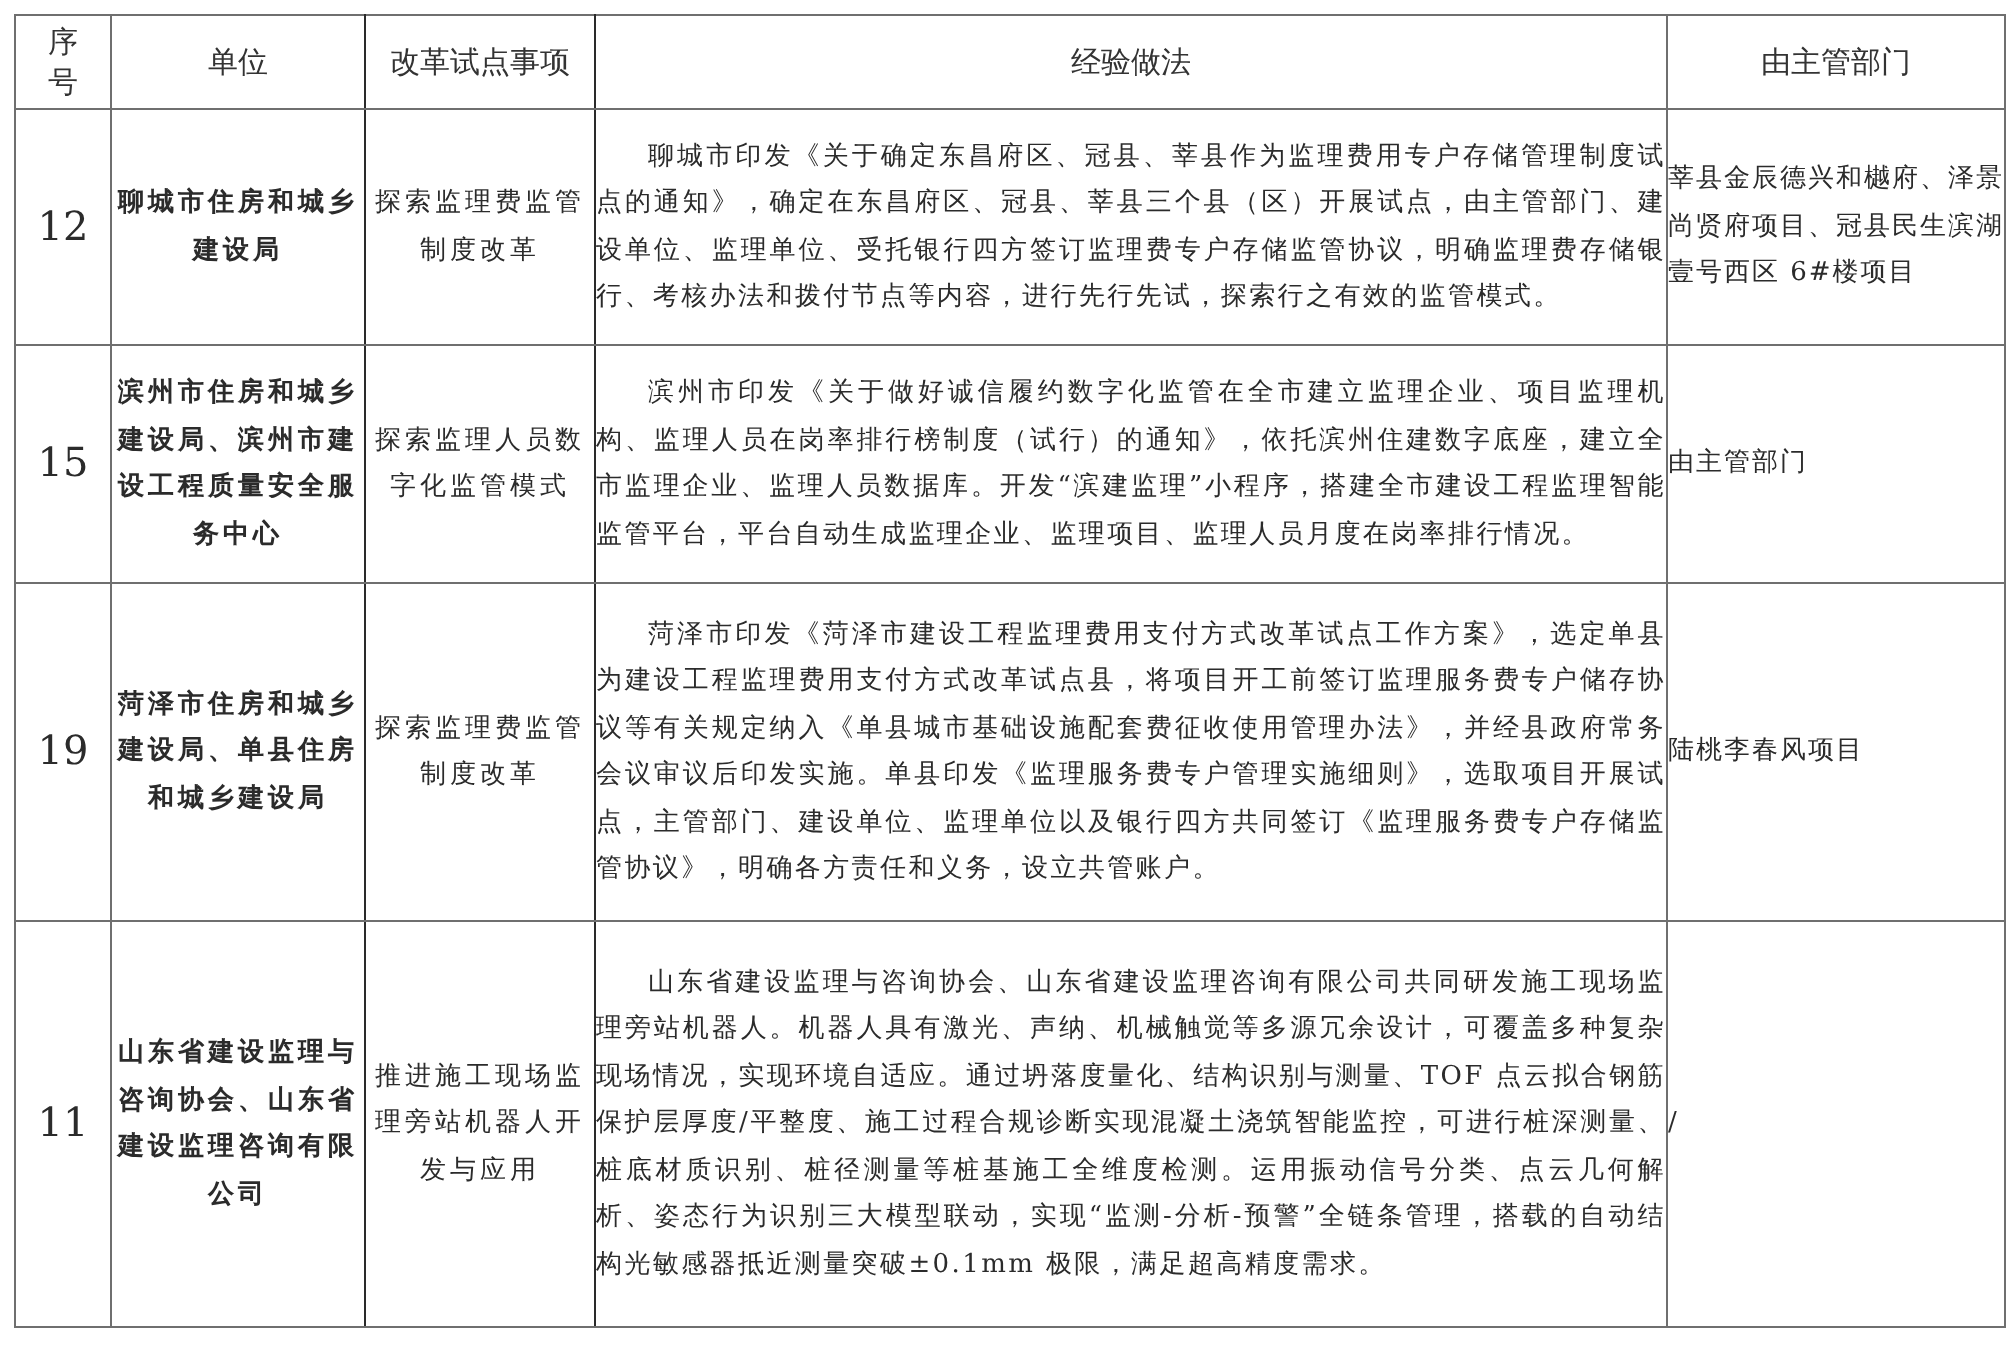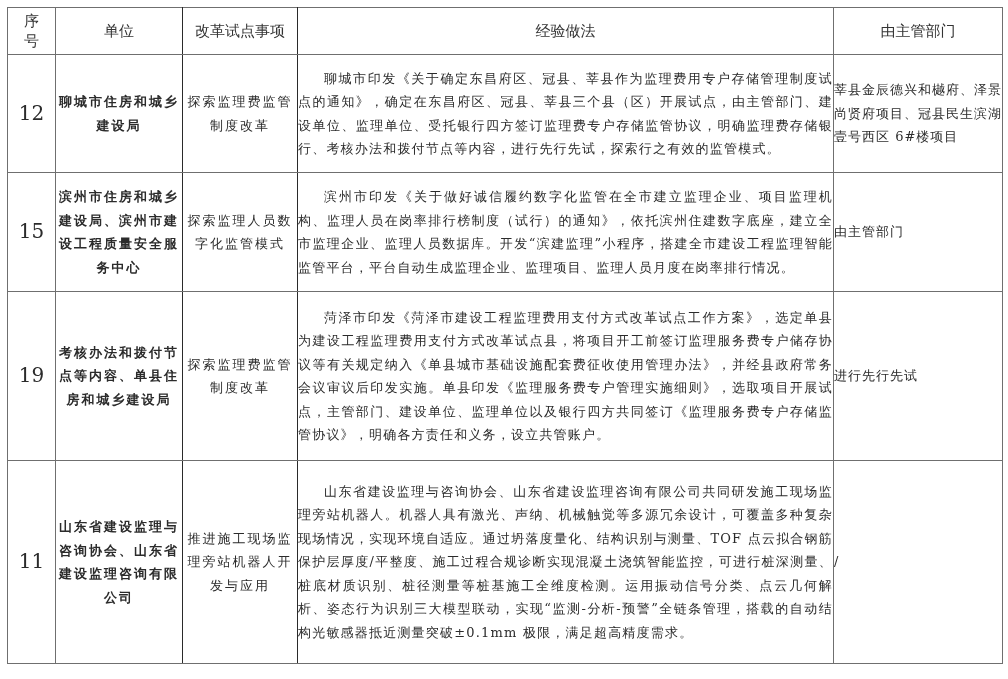--- a/index.html
+++ b/index.html
@@ -54,26 +54,26 @@
       <td class="num">15</td>
       <td class="unit">滨州市住房和城乡建设局、滨州市建设工程质量安全服务中心</td>
       <td class="item">探索监理人员数字化监管模式</td>
       <td class="exp">
           <div class="para">滨州市印发《关于做好诚信履约数字化监管在全市建立监理企业、项目监理机构、监理人员在岗率排行榜制度（试行）的通知》，依托滨州住建数字底座，建立全市监理企业、监理人员数据库。开发“滨建监理”小程序，搭建全市建设工程监理智能监管平台，平台自动生成监理企业、监理项目、监理人员月度在岗率排行情况。</div>
         </td>
       <td class="proj">由主管部门</td>
     </tr>
     <tr style="height:169px">
       <td class="num">19</td>
-      <td class="unit">考核办法和拨付节点等内容、单县住房和城乡建设局</td>
+      <td class="unit">菏泽市住房和城乡建设局、单县住房和城乡建设局</td>
       <td class="item">探索监理费监管制度改革</td>
       <td class="exp">
           <div class="para">菏泽市印发《菏泽市建设工程监理费用支付方式改革试点工作方案》，选定单县为建设工程监理费用支付方式改革试点县，将项目开工前签订监理服务费专户储存协议等有关规定纳入《单县城市基础设施配套费征收使用管理办法》，并经县政府常务会议审议后印发实施。单县印发《监理服务费专户管理实施细则》，选取项目开展试点，主管部门、建设单位、监理单位以及银行四方共同签订《监理服务费专户存储监管协议》，明确各方责任和义务，设立共管账户。</div>
         </td>
-      <td class="proj">进行先行先试</td>
+      <td class="proj">陆桃李春风项目</td>
     </tr>
     <tr style="height:203px">
       <td class="num">11</td>
       <td class="unit">山东省建设监理与咨询协会、山东省建设监理咨询有限公司</td>
       <td class="item">推进施工现场监理旁站机器人开发与应用</td>
       <td class="exp">
           <div class="para">山东省建设监理与咨询协会、山东省建设监理咨询有限公司共同研发施工现场监理旁站机器人。机器人具有激光、声纳、机械触觉等多源冗余设计，可覆盖多种复杂现场情况，实现环境自适应。通过坍落度量化、结构识别与测量、TOF 点云拟合钢筋保护层厚度/平整度、施工过程合规诊断实现混凝土浇筑智能监控，可进行桩深测量、桩底材质识别、桩径测量等桩基施工全维度检测。运用振动信号分类、点云几何解析、姿态行为识别三大模型联动，实现“监测-分析-预警”全链条管理，搭载的自动结构光敏感器抵近测量突破±0.1mm 极限，满足超高精度需求。</div>
         </td>
       <td class="proj">/</td>
     </tr>

